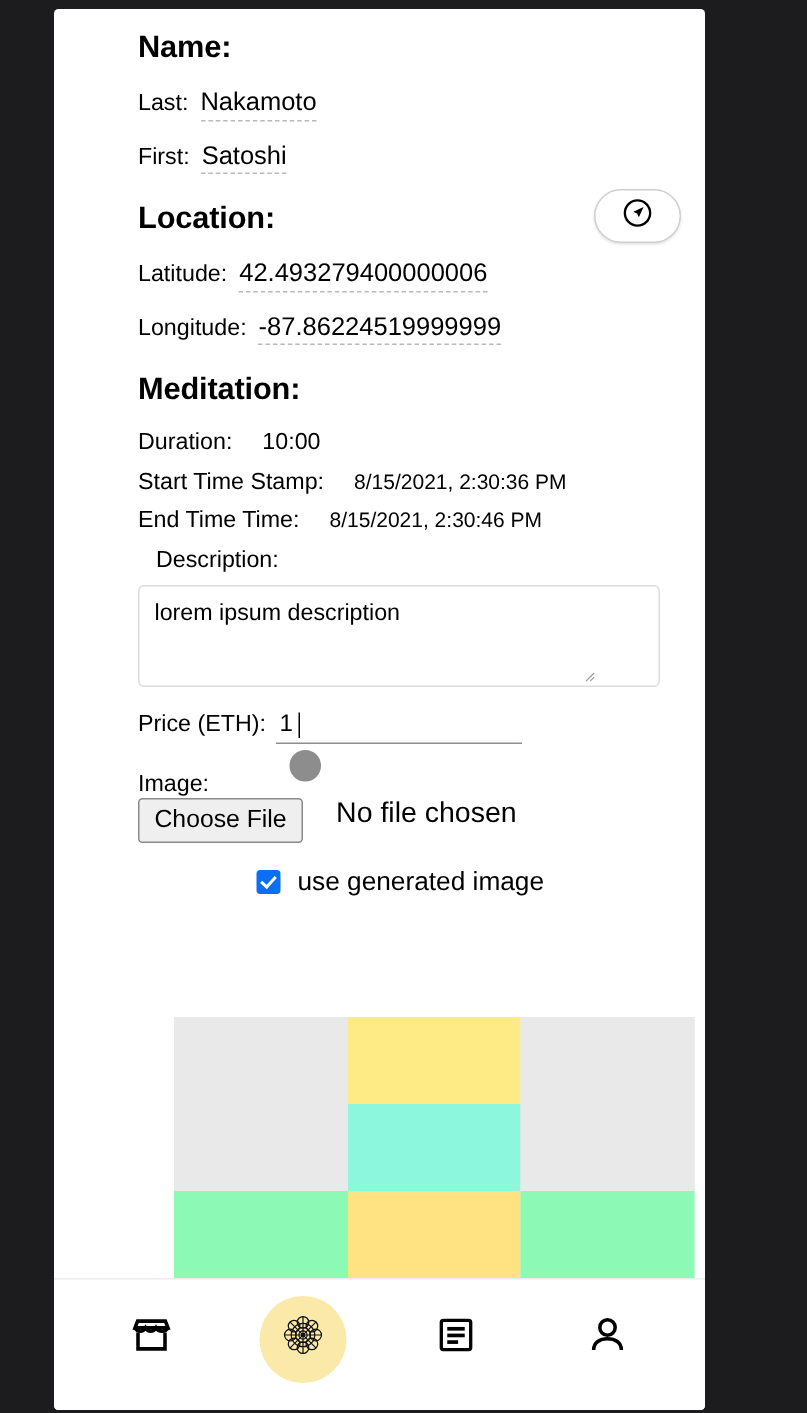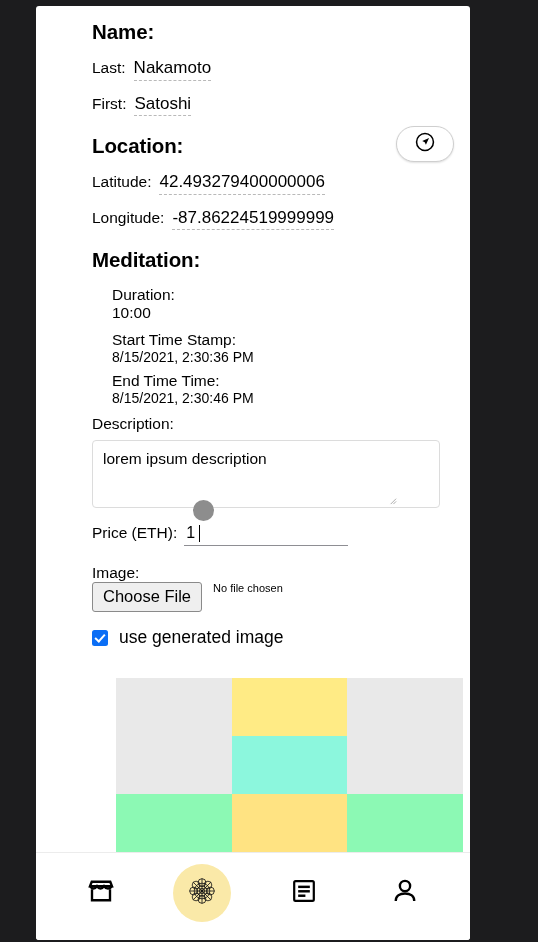--- a/index.html
+++ b/index.html
@@ -78,21 +78,20 @@
     background: #fff;
     box-shadow: 0 1px 2px rgba(0,0,0,0.12);
     display: flex; align-items: center; justify-content: center;
     cursor: pointer;
   }
 
   .meditation-line {
     display: flex;
     align-items: baseline;
     margin-bottom: 7px;
-    flex-direction: column;
   }
   .meditation-line.first { margin-bottom: 9px; }
 
   .label-block {
     font-size: 15.5px;
     color: #000;
     margin-bottom: 7px;
   }
   #description-input {
     display: block;
@@ -153,29 +152,30 @@
     font-family: "Liberation Sans", sans-serif;
     font-size: 16.5px;
     color: #000;
     background: #efefef;
     border: 1px solid #8a8a8a;
     border-radius: 3px;
     padding: 4px 10px 5px 10px;
     cursor: pointer;
   }
   #file-status {
-    font-size: 11px;
-    color: #000;
-    margin-left: 11px;
+    font-size: 19px;
+    color: #000;
+    margin-left: 22px;
   }
 
   .check-row {
     display: flex;
     align-items: center;
     margin-top: 15px;
+    justify-content: center;
   }
   #use-generated-checkbox {
     width: 16px; height: 16px;
     background: #0b6ef5;
     border-radius: 2.5px;
     position: relative;
     cursor: pointer;
     flex: 0 0 auto;
   }
   #use-generated-checkbox::after {
@@ -288,21 +288,21 @@
         <div class="meditation-line">
           <span class="field-label">Start Time Stamp:</span>
           <span class="plain-value small">8/15/2021, 2:30:36 PM</span>
         </div>
 
         <div class="meditation-line">
           <span class="field-label">End Time Time:</span>
           <span class="plain-value small">8/15/2021, 2:30:46 PM</span>
         </div>
 
-        <div class="label-block" style="margin-top:9px;">Description:</div>
+        <div class="label-block" style="margin-top:9px;margin-left:12px;">Description:</div>
 
         <div class="ta-wrap">
           <textarea id="description-input" style="">lorem ipsum description</textarea>
           <svg class="resize-grip" viewBox="0 0 10 10">
             <path d="M9 3 L3 9 M9 6 L6 9" stroke="#9a9a9a" stroke-width="0.9" fill="none"></path>
           </svg>
         </div>
 
         <div class="price-row">
           <span class="field-label">Price (ETH):</span>

